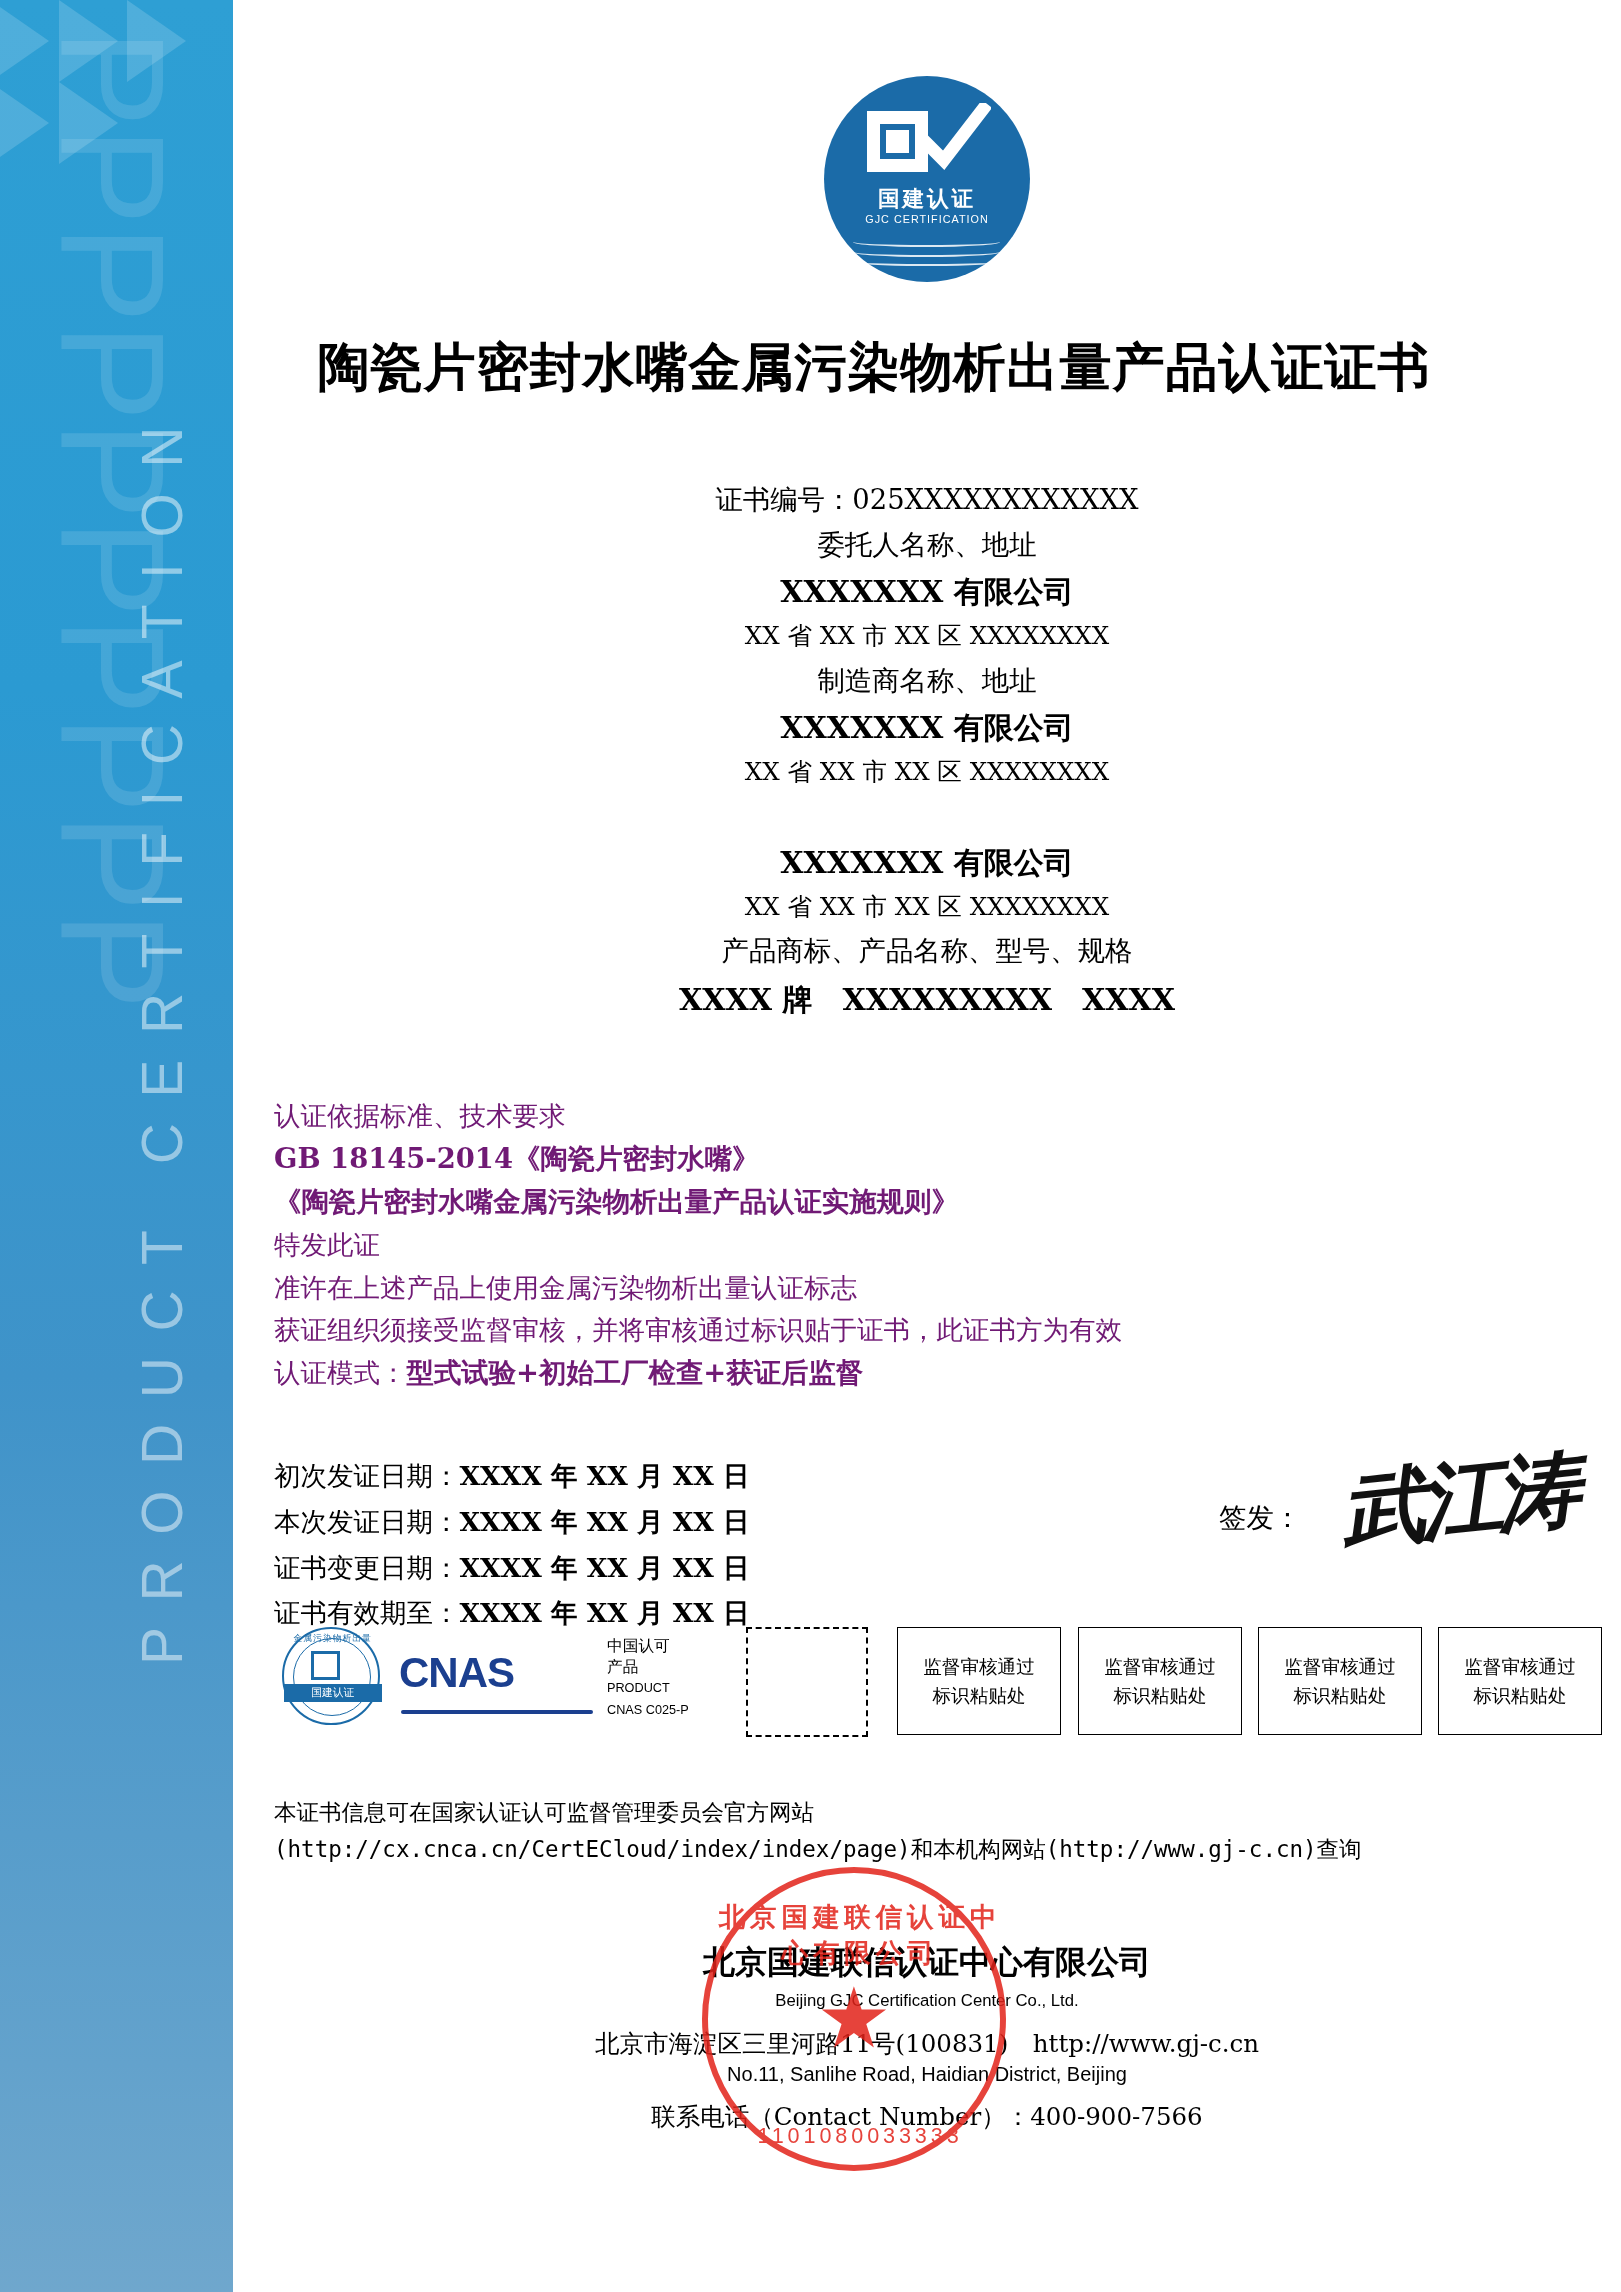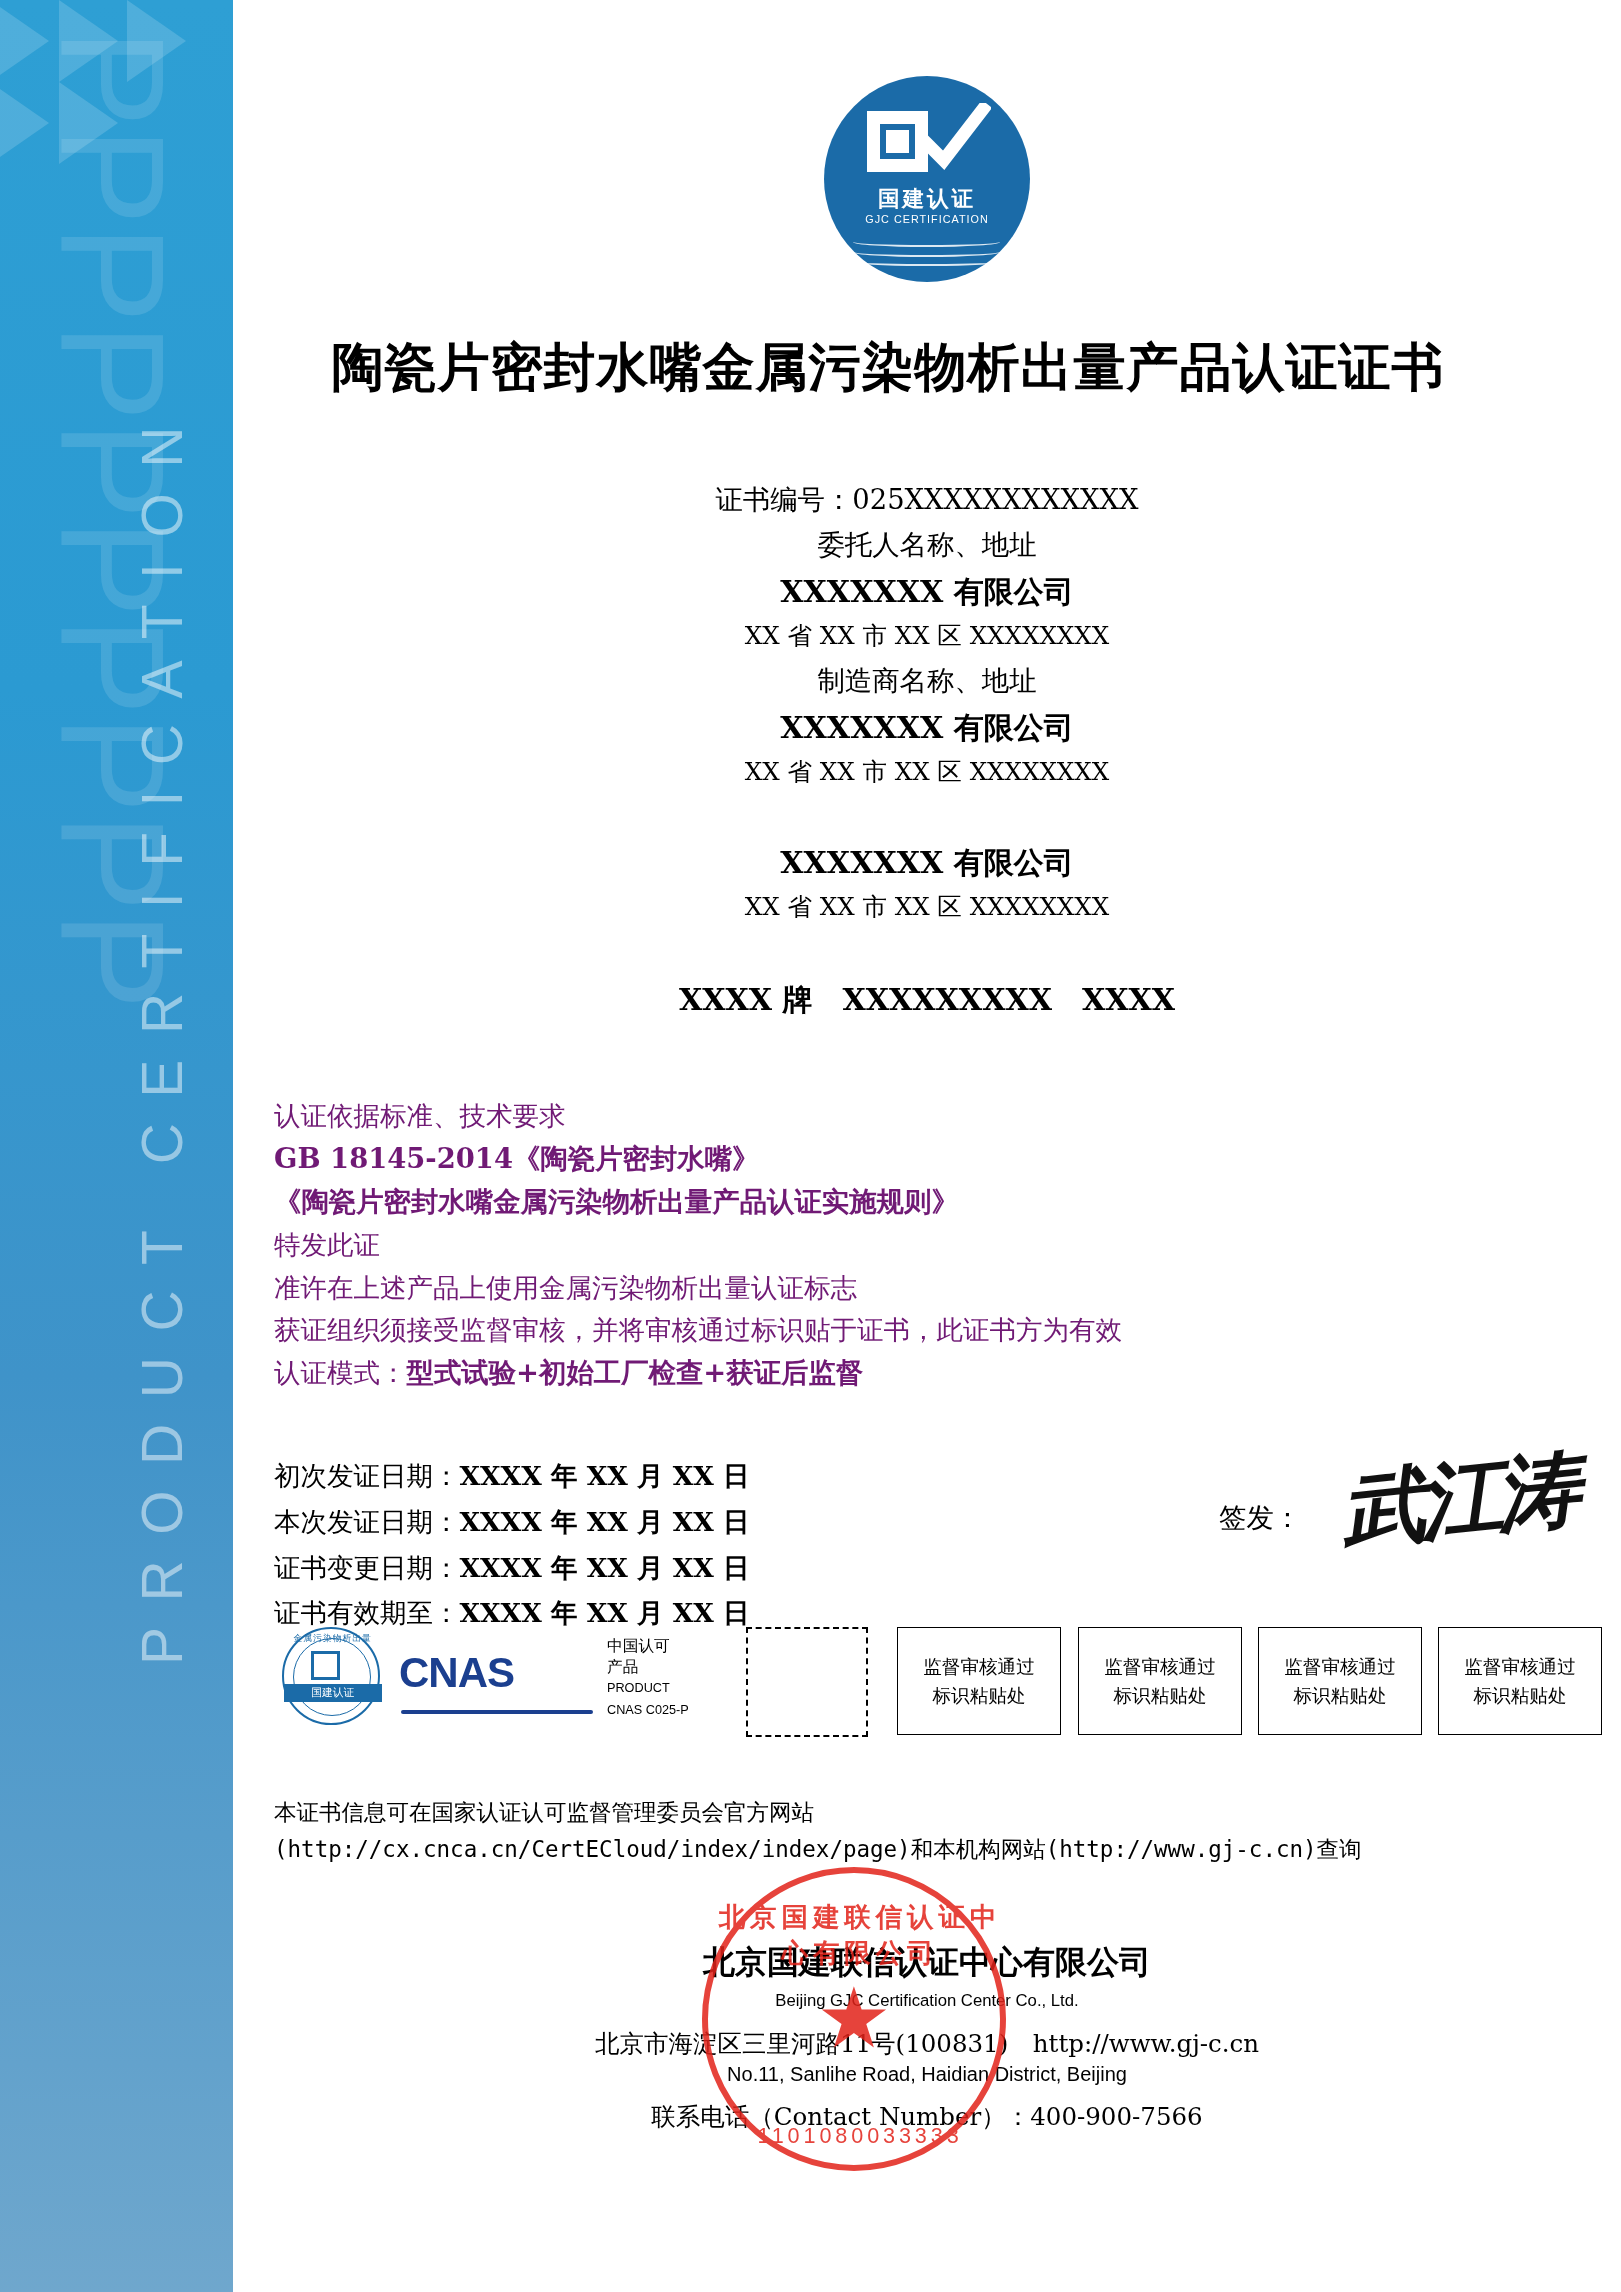--- a/index.html
+++ b/index.html
@@ -143,21 +143,20 @@
     position: absolute;
     left: 0;
     top: 333px;
     width: 1282px;
     text-align: center;
     font-family: "DejaVu Serif", serif;
     font-weight: bold;
     font-size: 52px;
     letter-spacing: 1px;
     color: #000000;
-    padding-left: 14px;
   }
   
   .ctr {
     position: absolute;
     left: 0;
     width: 1388px;
     text-align: center;
     color: #000;
   }
   .l-reg { font-size: 27.4px; font-family: "DejaVu Serif", serif; }
@@ -433,20 +432,21 @@
 
     <div class="ctr l-reg" style="top:482px;">证书编号：025XXXXXXXXXXXX</div>
     <div class="ctr l-reg" style="top:527px;">委托人名称、地址</div>
     <div class="ctr l-bold" style="top:572px;">XXXXXXX 有限公司</div>
     <div class="ctr l-small" style="top:619px;">XX 省 XX 市 XX 区 XXXXXXXX</div>
     <div class="ctr l-reg" style="top:663px;">制造商名称、地址</div>
     <div class="ctr l-bold" style="top:708px;">XXXXXXX 有限公司</div>
     <div class="ctr l-small" style="top:755px;">XX 省 XX 市 XX 区 XXXXXXXX</div>
     <div class="ctr l-bold" style="top:843px;">XXXXXXX 有限公司</div>
     <div class="ctr l-small" style="top:890px;">XX 省 XX 市 XX 区 XXXXXXXX</div>
+    <div class="ctr l-reg" style="top:933px;">产品商标、产品名称、型号、规格</div>
     <div class="ctr l-bold" style="top:980px;">XXXX 牌　XXXXXXXXX　XXXX</div>
 
     <div id="body-block">
       <div class="p-reg">认证依据标准、技术要求</div>
       <div class="p-bold">GB 18145-2014《陶瓷片密封水嘴》</div>
       <div class="p-bold">《陶瓷片密封水嘴金属污染物析出量产品认证实施规则》</div>
       <div class="p-reg">特发此证</div>
       <div class="p-reg">准许在上述产品上使用金属污染物析出量认证标志</div>
       <div class="p-reg">获证组织须接受监督审核，并将审核通过标识贴于证书，此证书方为有效</div>
       <div>

